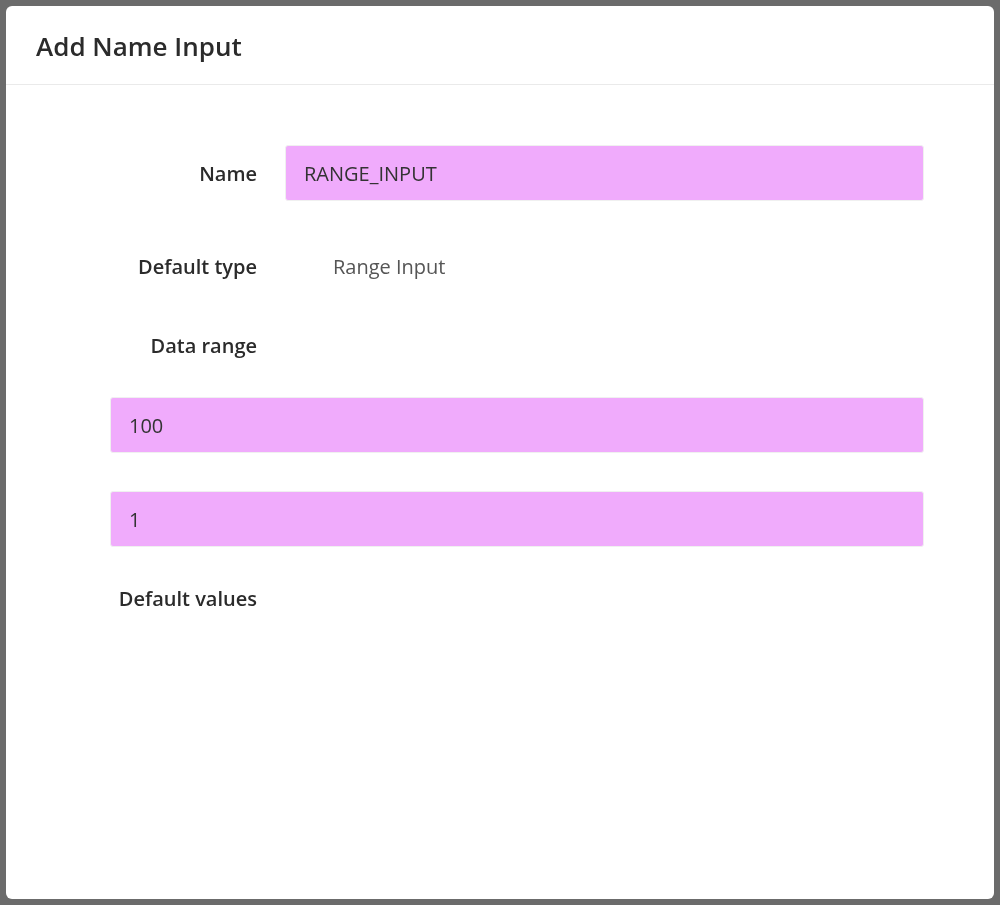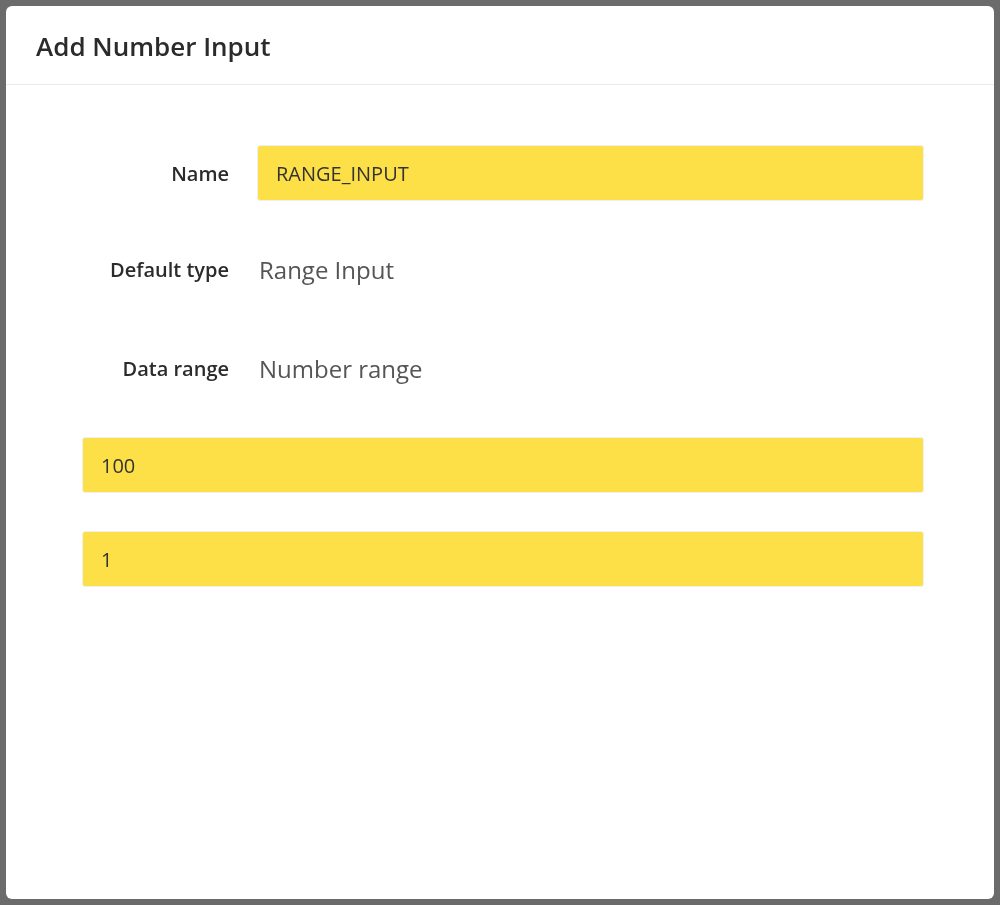--- a/index.html
+++ b/index.html
@@ -31,21 +31,21 @@
     padding: 22px 30px 20px 30px;
     border-bottom: 1px solid #eaeaea;
   }
   .dialog-title {
     font-size: 26px;
     font-weight: 600;
     color: #2b2b2b;
   }
   .dialog-body {
     flex: 1;
-    padding: 60px 70px 20px 76px;
+    padding: 60px 70px 20px 104px;
   }
   .form-row {
     display: flex;
     align-items: center;
     margin-bottom: 38px;
   }
   .form-label {
     width: 175px;
     text-align: right;
     padding-right: 28px;
@@ -54,80 +54,79 @@
     color: #2b2b2b;
     flex-shrink: 0;
   }
   .form-control-wrap {
     flex: 1;
   }
   .form-input {
     width: 100%;
     height: 56px;
     border: 1px solid #f0f0f0;
-    background: #fde047;
+    background: #f0abfc;
     border-radius: 3px;
     padding: 0 18px;
     font-size: 20px;
     color: #333;
     font-family: inherit;
     outline: none;
   }
   .form-static {
-    font-size: 24px;
+    font-size: 20px;
     color: #555;
     padding: 14px 2px;
+    margin-left: 46px;
   }
   .default-second {
     margin-top: 28px;
   }
 </style>
 </head>
 <body>
 
 <div class="dialog">
 
   <div class="dialog-header">
-    <h1 class="dialog-title">Add Number Input</h1>
+    <h1 class="dialog-title">Add Name Input</h1>
   </div>
 
   <div class="dialog-body">
 
     <div class="form-row">
       <div class="form-label">Name</div>
       <div class="form-control-wrap">
         <input type="text" class="form-input" value="RANGE_INPUT" style="">
       </div>
     </div>
 
     <div class="form-row">
       <div class="form-label">Default type</div>
       <div class="form-control-wrap">
         <div class="form-static">Range Input</div>
       </div>
     </div>
 
     <div class="form-row">
       <div class="form-label">Data range</div>
-      <div class="form-control-wrap">
-        <div class="form-static">Number range</div>
-      </div>
     </div>
 
 
     <div class="form-row">
       <div class="form-control-wrap">
         <input type="text" class="form-input" value="100" style="">
       </div>
     </div>
 
     <div class="form-row">
       <div class="form-control-wrap">
         <input type="text" class="form-input" value="1" style="">
       </div>
     </div>
 
     <div class="form-row">
+      <div class="form-label">Default values</div>
     </div>
 
   </div>
 
 </div>
 
 </body></html>

